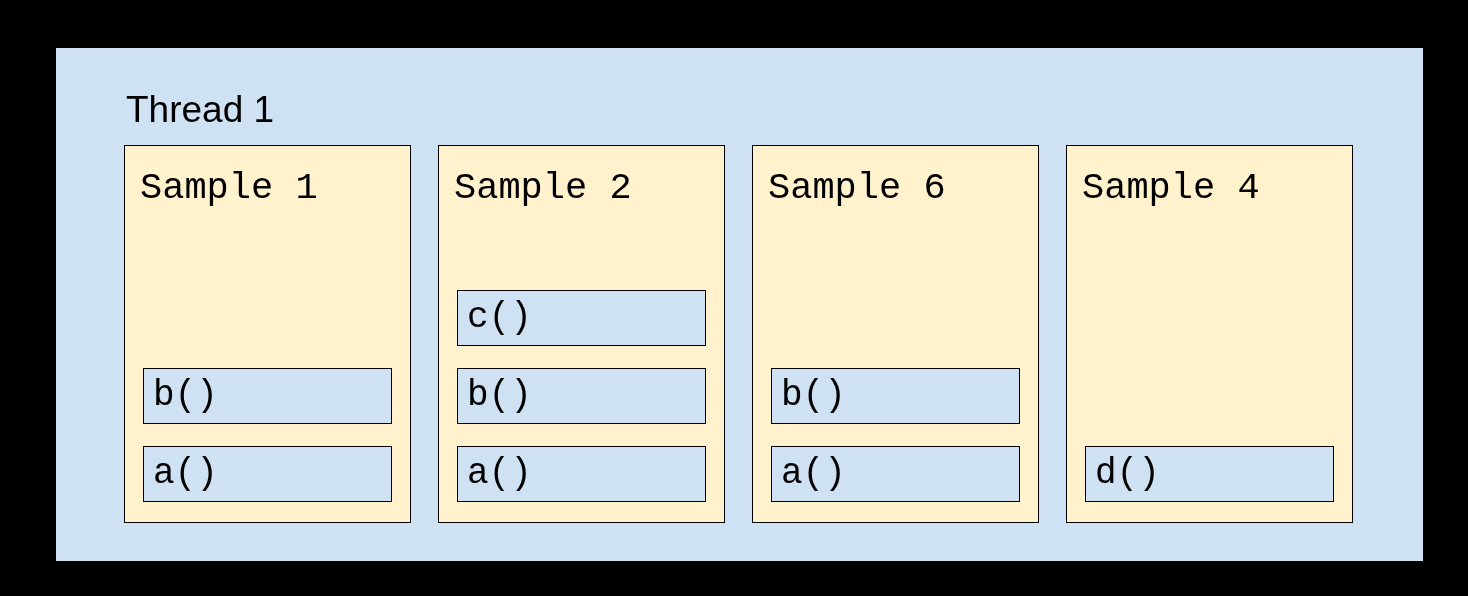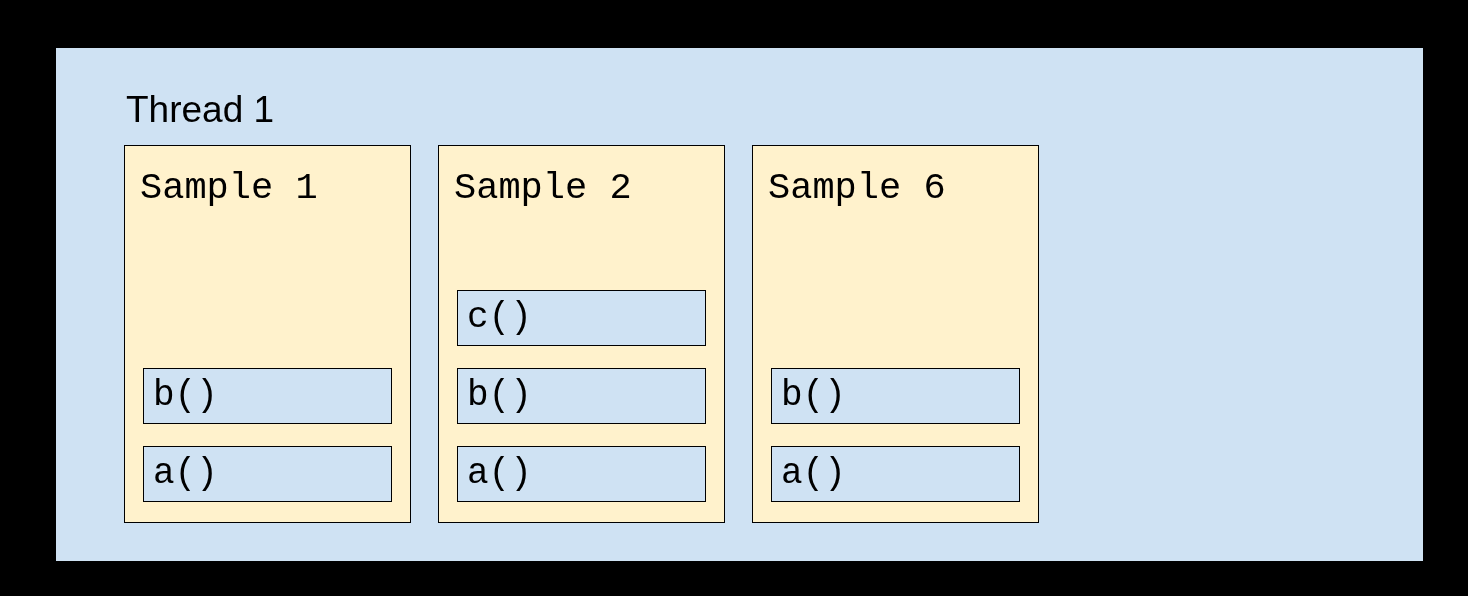--- a/index.html
+++ b/index.html
@@ -106,14 +106,20 @@
   </div>
 
   <div class="sample-card">
     <div class="sample-label">Sample 6</div>
     <div class="frames">
           <div class="frame">b()</div>
           <div class="frame">a()</div>
         </div>
   </div>
 
+  <div class="sample-card">
+    <div class="sample-label">Sample 4</div>
+    <div class="frames">
+          <div class="frame">d()</div>
+        </div>
+  </div>
 </div>
 </div>
 
 </body></html>

